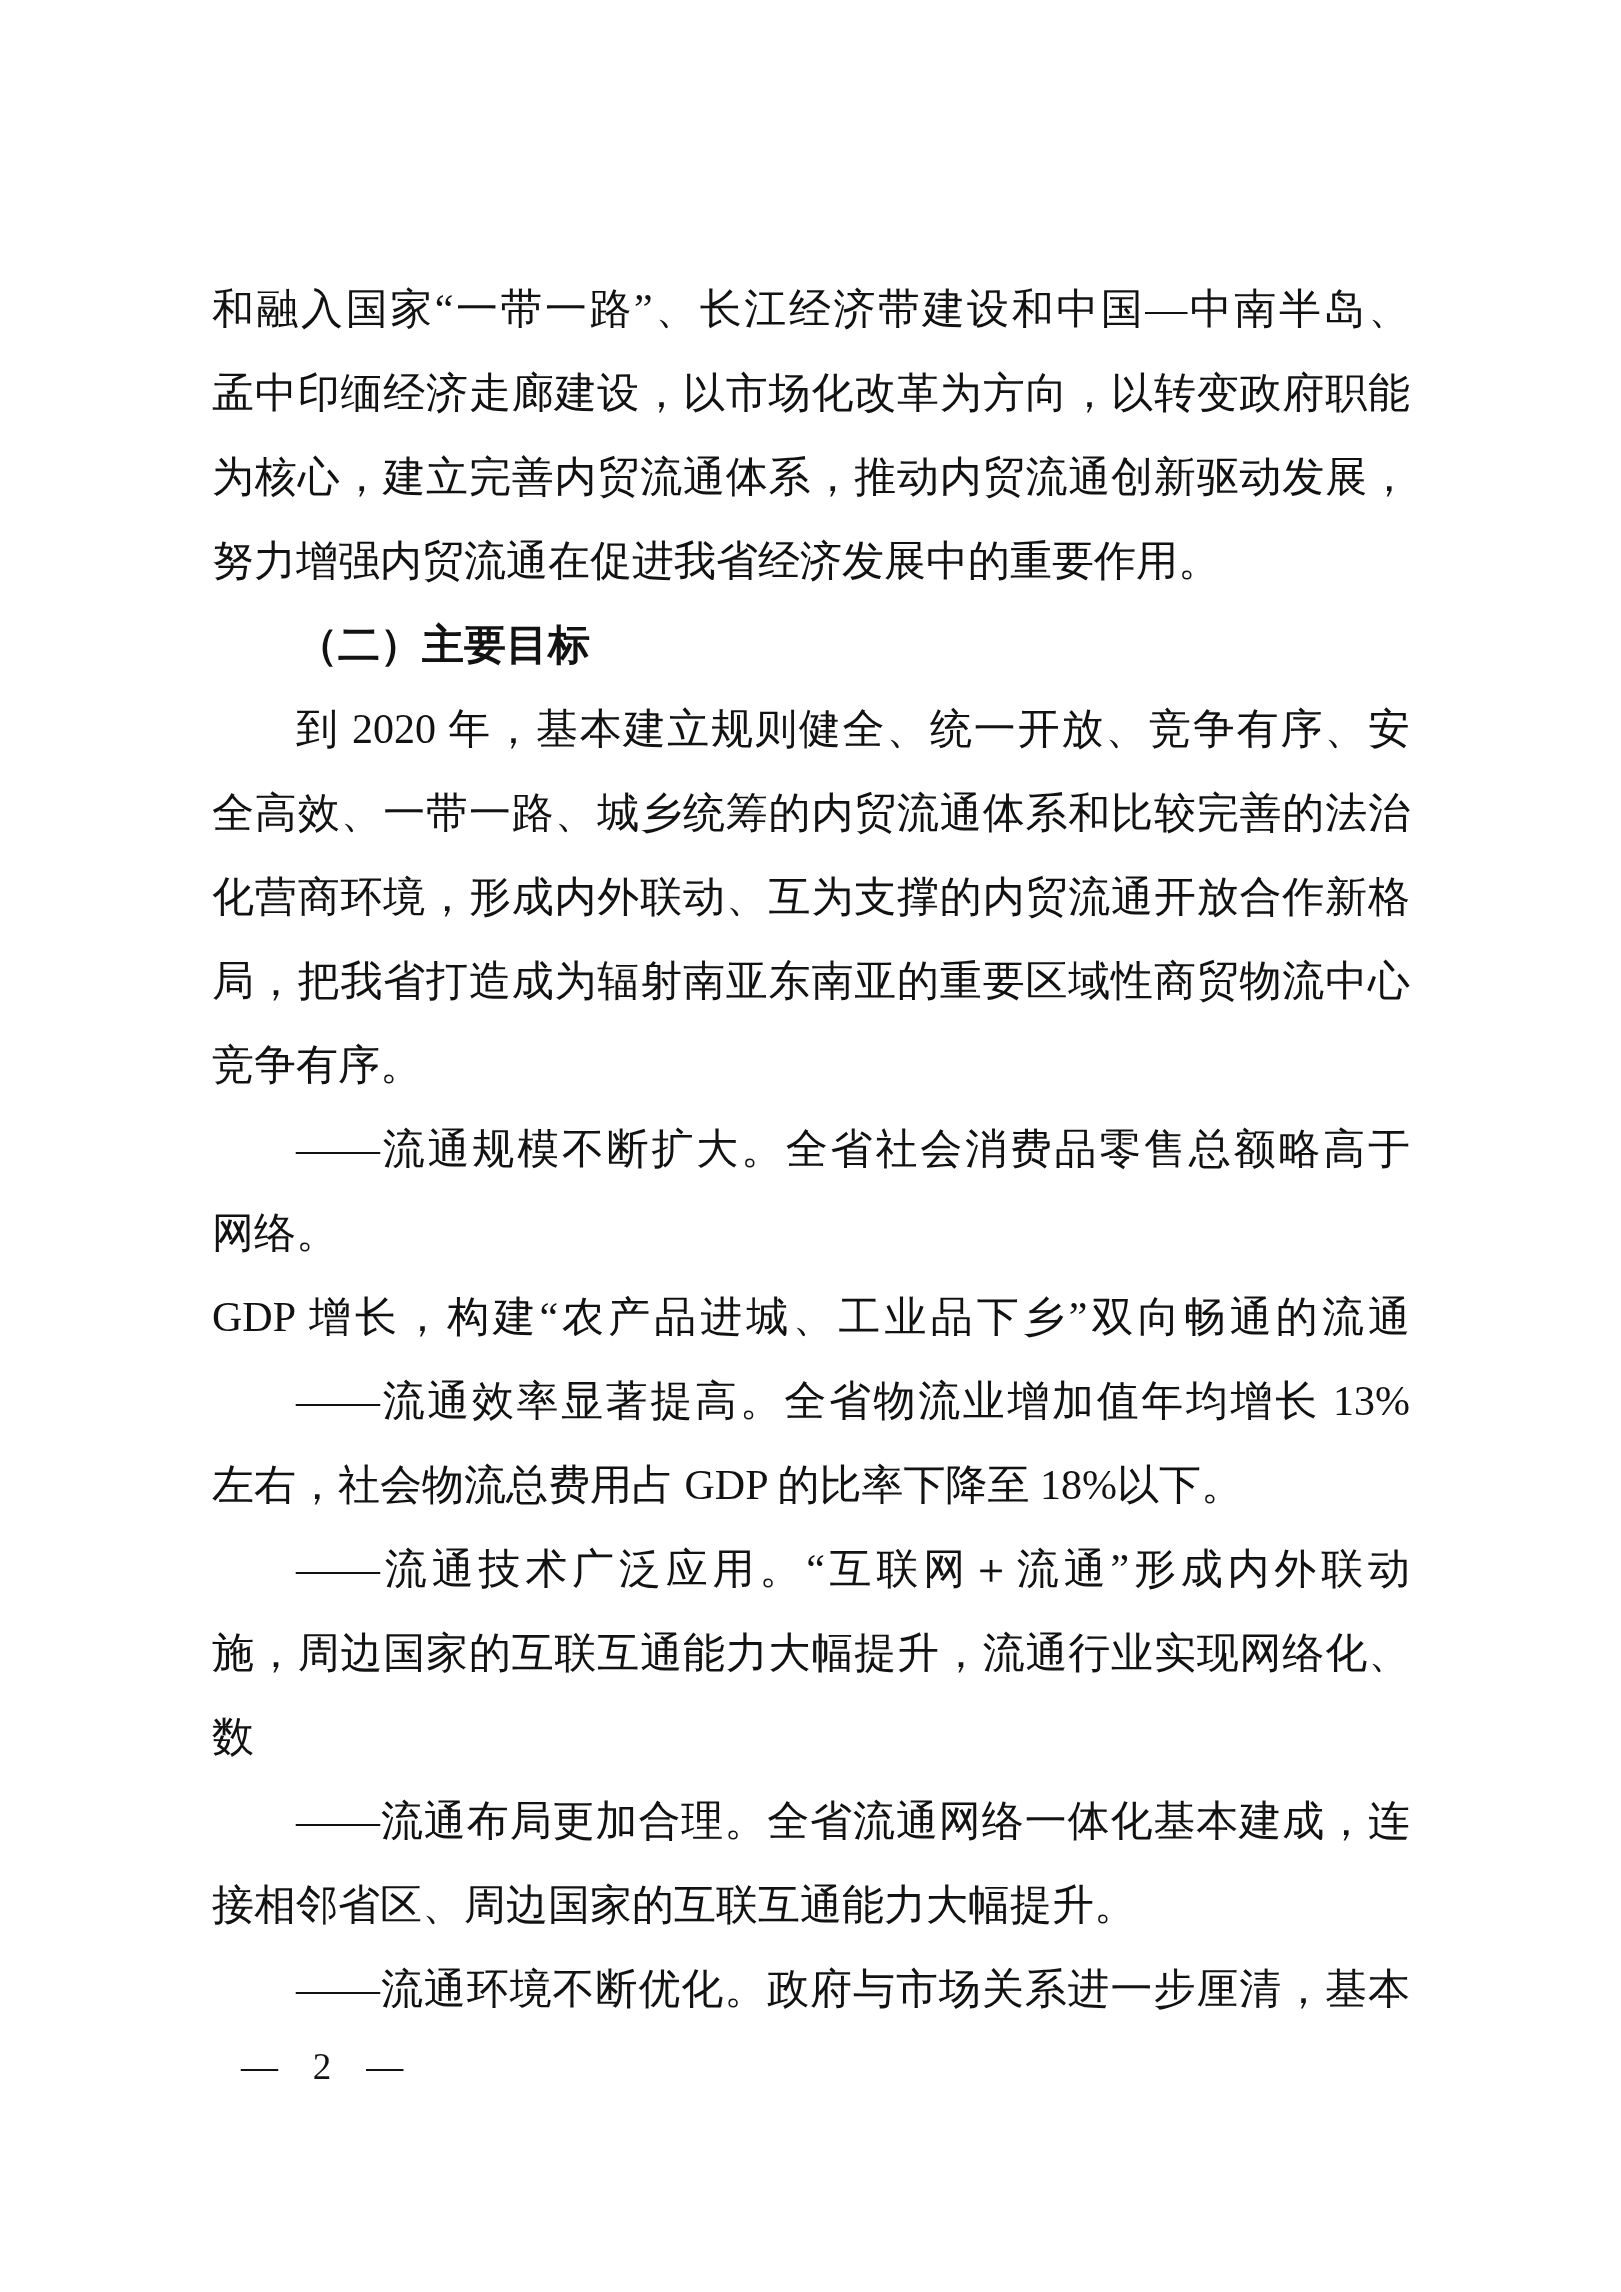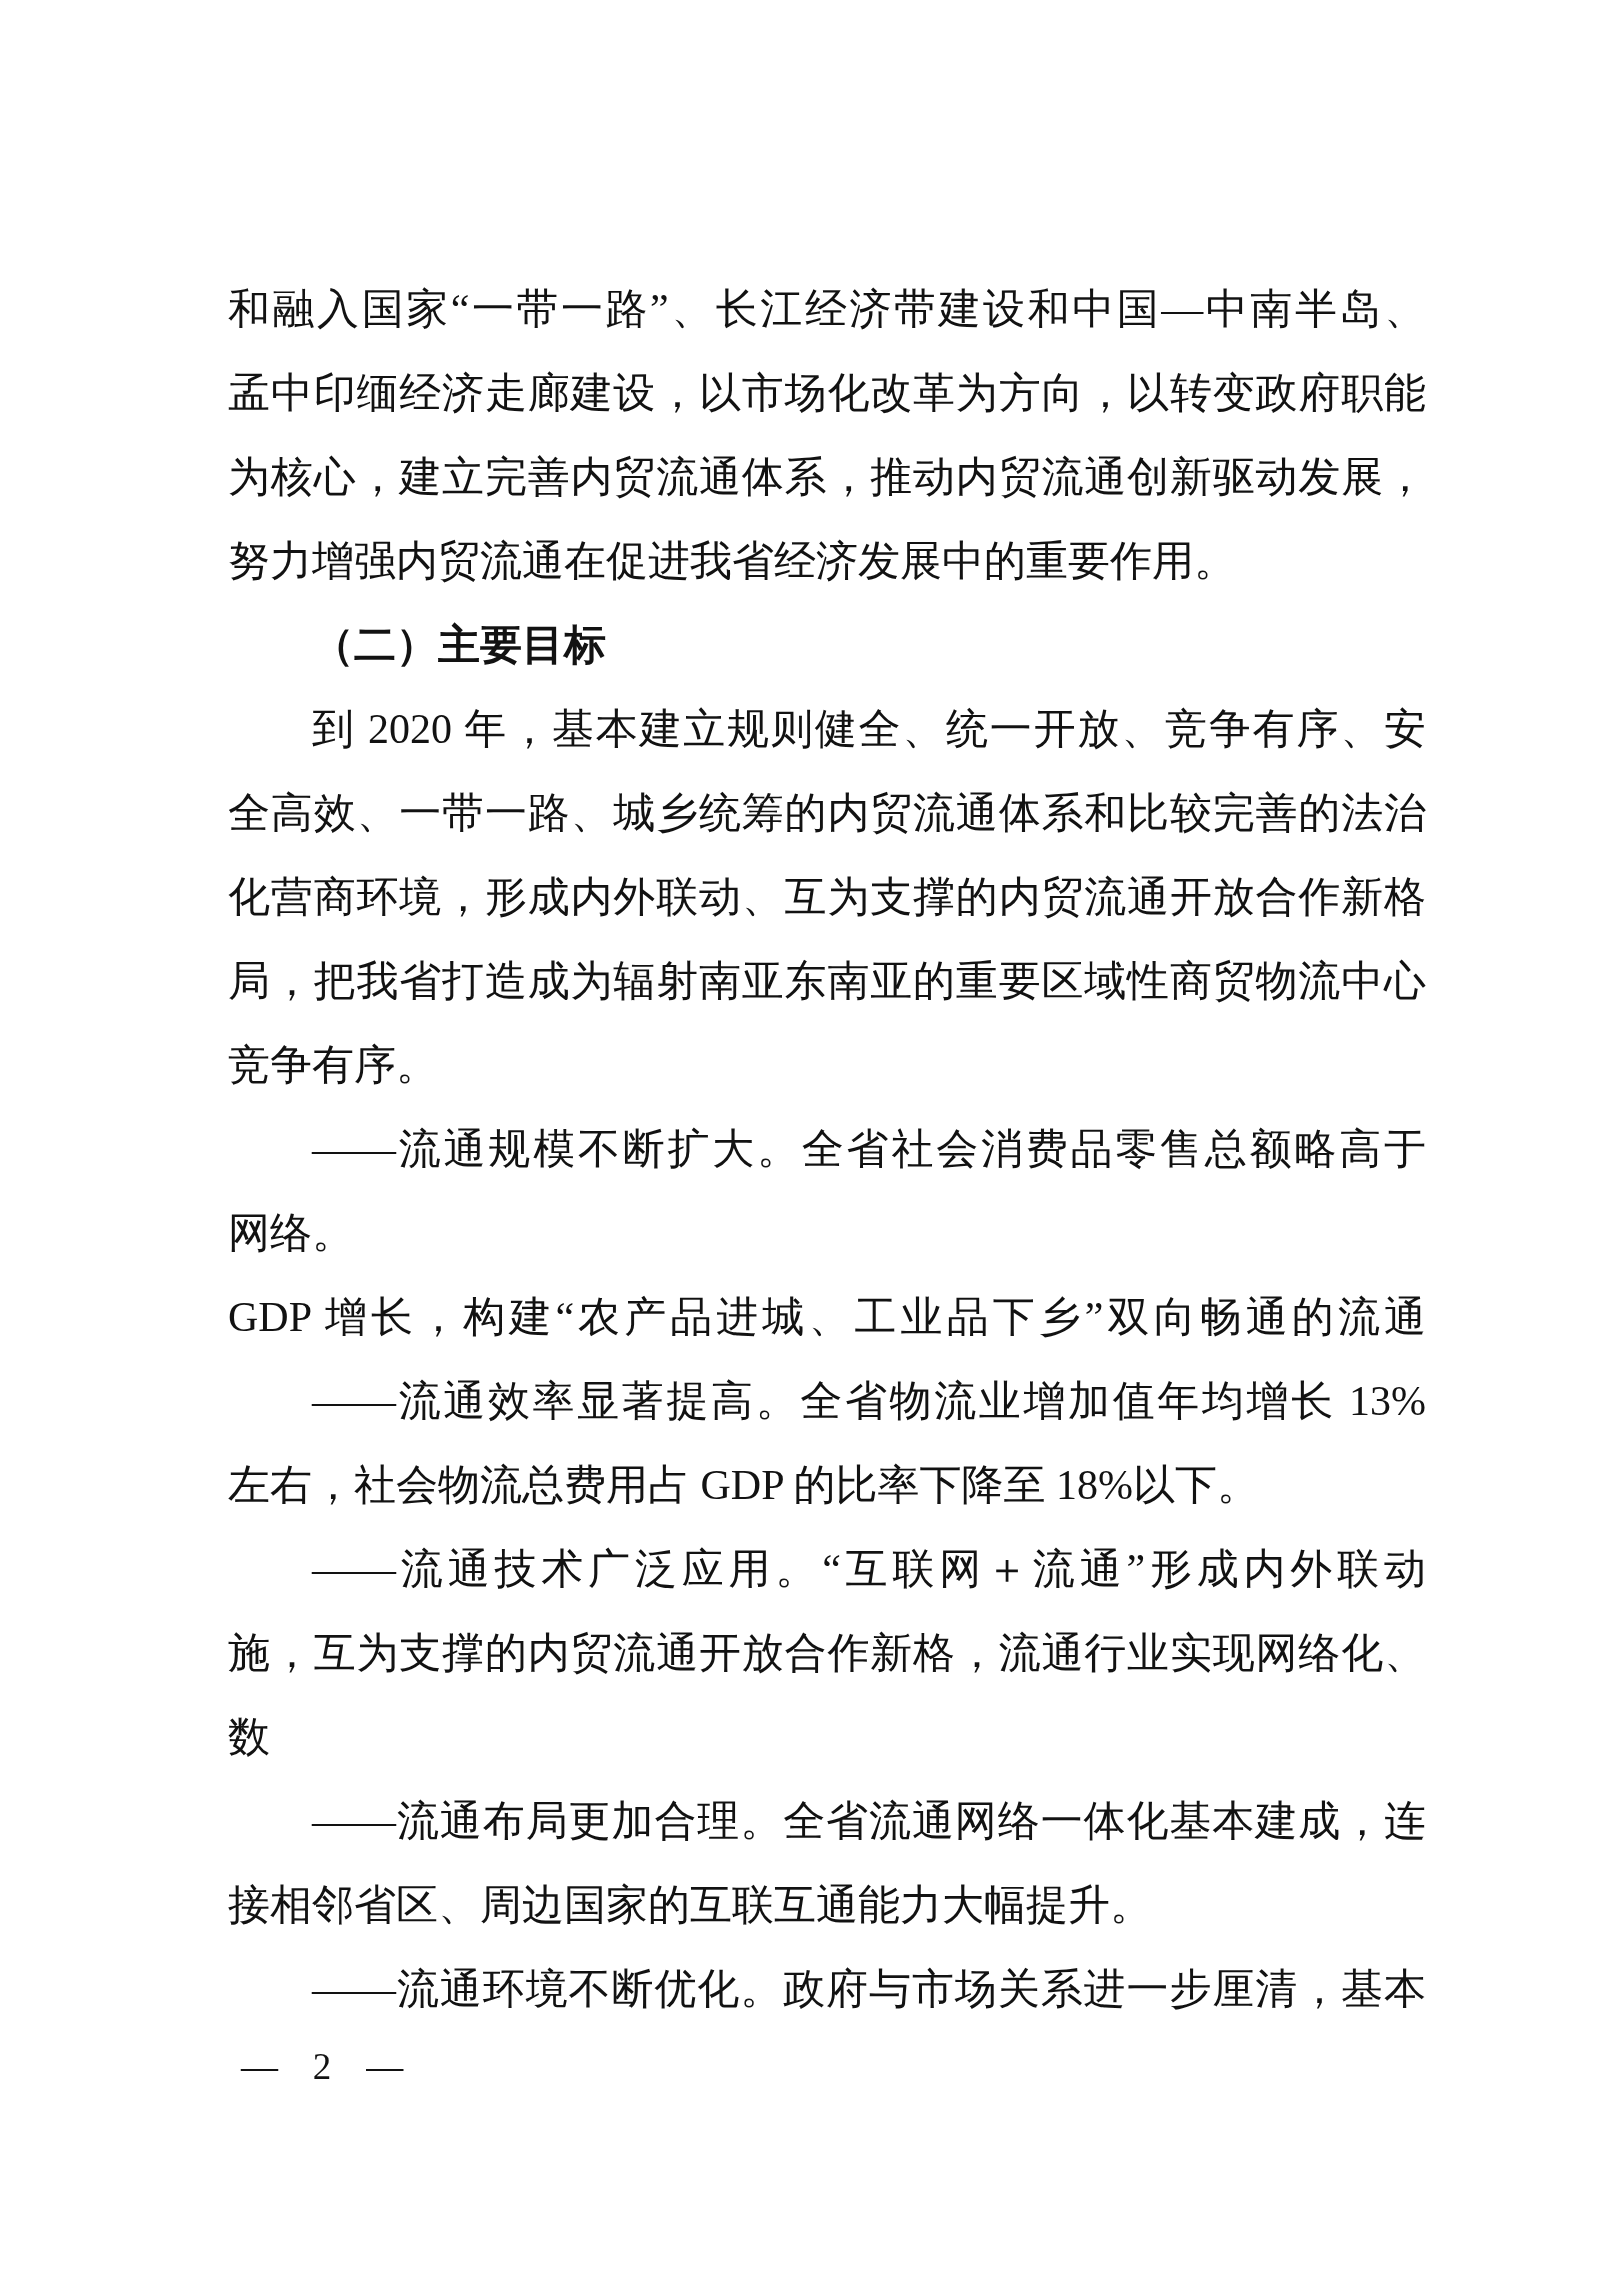--- a/index.html
+++ b/index.html
@@ -22,21 +22,20 @@
     top: 267px;
     width: 1198px;
     font-size: 42px;
     line-height: 84px;
   }
   .line {
     width: 100%;
     text-align: justify;
     text-align-last: left;
     white-space: normal;
-    margin-left: 16px;
   }
   .line.full {
     text-align-last: justify;
   }
   .line.indent {
     text-indent: 84px;
   }
   .line.bold {
     font-weight: bold;
   }
@@ -65,20 +64,20 @@
       <div class="line full">全高效、一带一路、城乡统筹的内贸流通体系和比较完善的法治</div>
       <div class="line full">化营商环境，形成内外联动、互为支撑的内贸流通开放合作新格</div>
       <div class="line full">局，把我省打造成为辐射南亚东南亚的重要区域性商贸物流中心</div>
       <div class="line">竞争有序。</div>
       <div class="line full indent">——流通规模不断扩大。全省社会消费品零售总额略高于</div>
       <div class="line">网络。</div>
       <div class="line full">GDP 增长，构建“农产品进城、工业品下乡”双向畅通的流通</div>
       <div class="line full indent">——流通效率显著提高。全省物流业增加值年均增长 13%</div>
       <div class="line">左右，社会物流总费用占 GDP 的比率下降至 18%以下。</div>
       <div class="line full indent">——流通技术广泛应用。“互联网＋流通”形成内外联动</div>
-      <div class="line full">施，互为支撑的内贸流通开放合作新格，流通行业实现网络化、数</div>
+      <div class="line full">施，周边国家的互联互通能力大幅提升，流通行业实现网络化、数</div>
       <div class="line full indent">——流通布局更加合理。全省流通网络一体化基本建成，连</div>
       <div class="line">接相邻省区、周边国家的互联互通能力大幅提升。</div>
       <div class="line full indent">——流通环境不断优化。政府与市场关系进一步厘清，基本</div>
     </div>
   <div class="footer">— 2 —</div>
 </div>
 
 
 </body></html>

